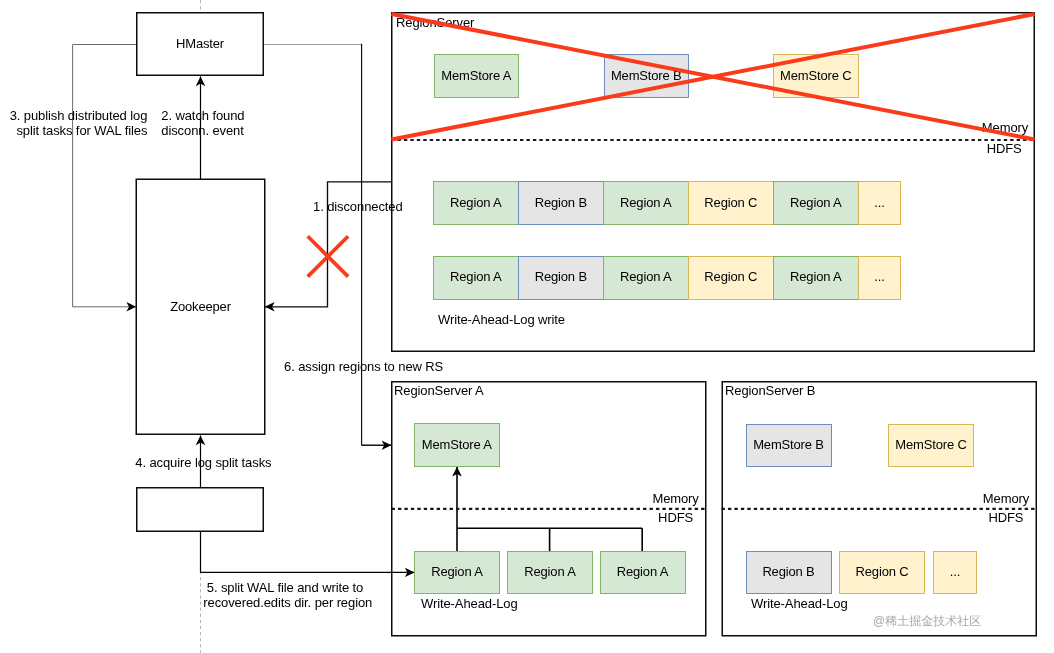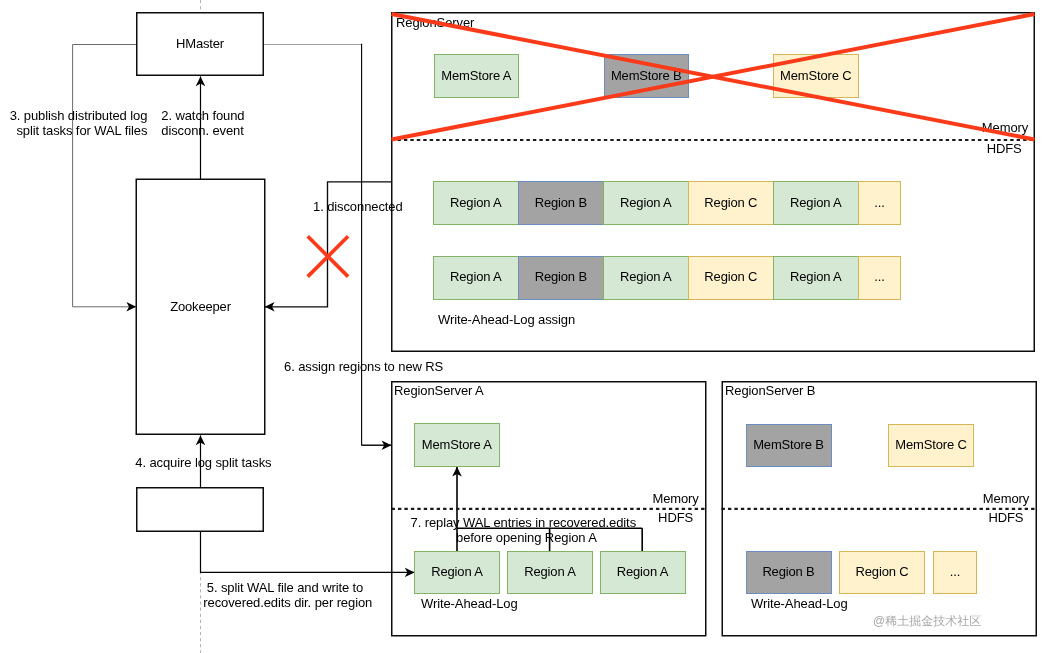--- a/index.html
+++ b/index.html
@@ -17,21 +17,21 @@
   .plainbox{z-index:10;}
   .wm{z-index:5;}
   .box{position:absolute;box-sizing:border-box;display:flex;align-items:center;
        justify-content:center;font-size:13px;line-height:1;letter-spacing:-0.16px;padding-bottom:1.4px;}
   .panel{position:absolute;box-sizing:border-box;border:0;background:transparent;}
   .plainbox{position:absolute;box-sizing:border-box;border:0;background:#fff;
             display:flex;align-items:center;justify-content:center;font-size:13px;letter-spacing:-0.16px;line-height:1;padding-bottom:1.4px;}
   .lbl{position:absolute;font-size:13px;line-height:15px;white-space:nowrap;letter-spacing:-0.1px;}
   .lbl > div{white-space:pre;}
   .green{background:#d5e8d4;border:1.6px solid #82b366;}
-  .blue{background:#a3a3a3;border:1.6px solid #6c8ebf;}
+  .blue{background:#e5e5e5;border:1.6px solid #6c8ebf;}
   .yellow{background:#fff2cc;border:1.6px solid #d6b656;}
   .wm{position:absolute;color:#a8a8a8;font-size:12px;line-height:20px;white-space:nowrap;}
 </style>
 </head>
 <body>
 
 <div id="stage">
 
   <svg class="layer" id="bg-layer" viewBox="0 0 1054 653" width="1054" height="653">
     <defs>
@@ -119,30 +119,26 @@
 
   <div class="lbl" style="left:135.3px;top:455px;">4. acquire log split tasks</div>
 
   <div class="lbl" style="left:203.3px;top:579.5px;">
     <div> 5. split WAL file and write to</div>
     <div>recovered.edits dir. per region</div>
   </div>
 
   <div class="lbl" style="left:284px;top:359px;text-align:right;">6. assign regions to new RS</div>
 
-  <div class="lbl" style="left:410.5px;top:514.8px;">
-    <div>7. replay WAL entries in recovered.edits</div>
-    <div style="margin-left:45.5px;">before opening Region A</div>
-  </div>
 
   <div class="panel" style="left:391px;top:12px;width:644px;height:340px;"></div>
   <div class="lbl" style="left:396px;top:15px;">RegionServer</div>
   <div class="lbl" style="left:955px;top:120.2px;width:100px;text-align:center;">Memory</div>
   <div class="lbl" style="left:954.2px;top:141.2px;width:100px;text-align:center;">HDFS</div>
-  <div class="lbl" style="left:438px;top:312px;">Write-Ahead-Log assign</div>
+  <div class="lbl" style="left:438px;top:312px;">Write-Ahead-Log write</div>
 
   <div class="box green" style="left:433.5px;top:54px;width:85.5px;height:43.5px;">
     <span>MemStore A</span>
   </div>
   <div class="box blue" style="left:603.5px;top:54px;width:85.5px;height:43.5px;">
     <span>MemStore B</span>
   </div>
   <div class="box yellow" style="left:773px;top:54px;width:85.5px;height:43.5px;">
     <span>MemStore C</span>
   </div>

